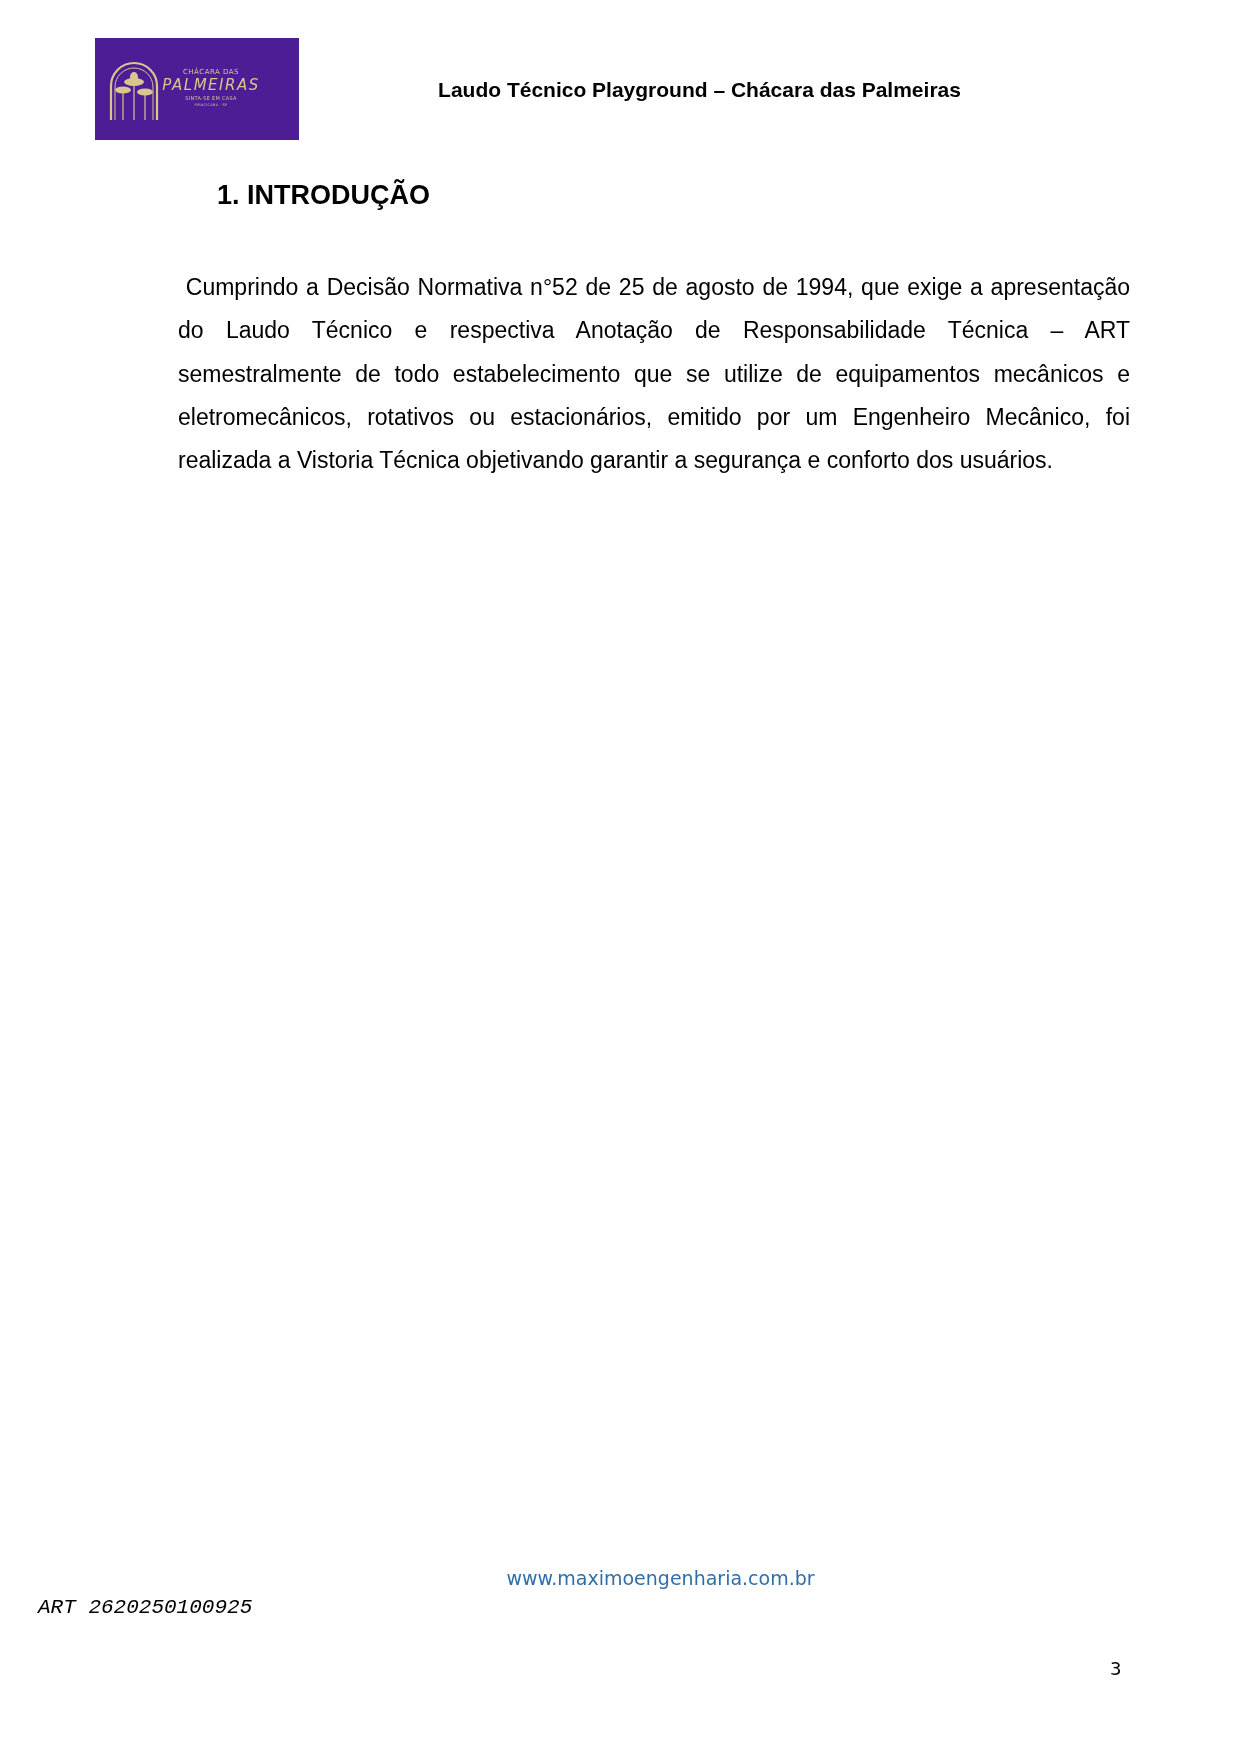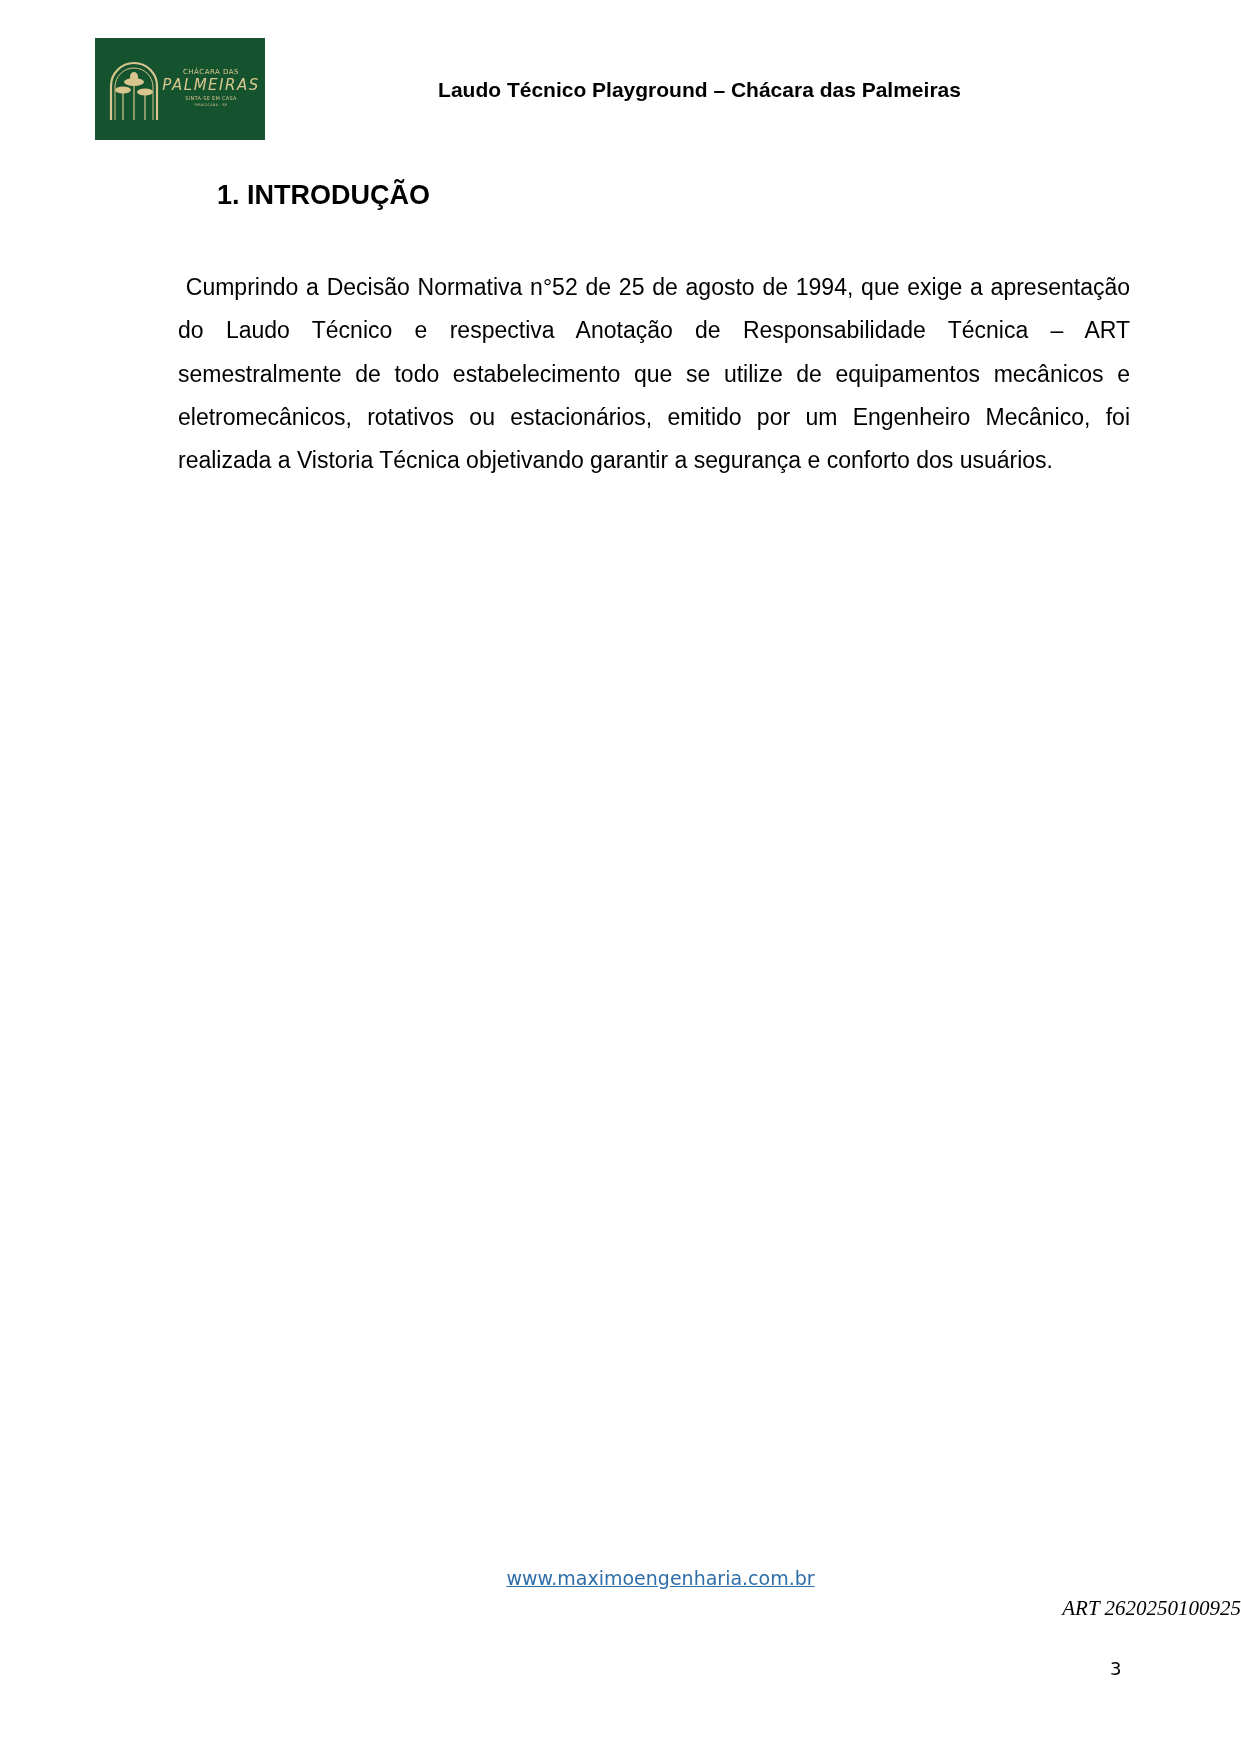--- a/index.html
+++ b/index.html
@@ -1,20 +1,20 @@
 <!DOCTYPE html>
 <html><head>
   <meta charset="utf-8">
   <style>
     html, body { margin: 0; padding: 0; background: #ffffff; }
     body { width: 1241px; height: 1755px; position: relative; overflow: hidden; color: #000; }
 
     .logo {
       position: absolute; left: 95px; top: 38px; width: 170px; height: 102px;
-      background: #14532d; overflow: hidden;
+      background: #4c1d95; overflow: hidden; padding-left: 34px;
     }
     .logo svg { position: absolute; left: 10px; top: 22px; }
     .logo-text { position: absolute; left: 66px; top: 30px; width: 100px; text-align: center; color: #d9c68f; font-family: "DejaVu Sans", sans-serif; }
     .logo-l1 { font-size: 7px; letter-spacing: 0.5px; line-height: 9px; }
     .logo-l2 { font-size: 15px; letter-spacing: 1.5px; line-height: 17px; font-style: italic; }
     .logo-l3 { font-size: 5px; letter-spacing: 0.3px; line-height: 8px; }
     .logo-l4 { font-size: 3.5px; letter-spacing: 0.3px; line-height: 6px; }
 
     .header-title {
       position: absolute; left: 0; width: 1241px; top: 78px;
@@ -29,26 +29,26 @@
 
     .body-text {
       position: absolute; left: 178px; top: 266px; width: 952px;
       font-family: "Liberation Sans", sans-serif; font-size: 23px;
       line-height: 43.3px; text-align: justify;
     }
 
     .footer-link {
       position: absolute; left: 0; width: 1241px; top: 1567px; text-align: center;
       padding-left: 80px; box-sizing: border-box;
-      font-family: "DejaVu Sans", sans-serif; font-size: 19px; color: #2f6ea8; text-decoration: underline;
+      font-family: "DejaVu Sans", sans-serif; font-size: 19px; color: #2f6ea8; 
     }
     .footer-art {
-      position: absolute; left: 0; width: 1241px; top: 1596px; text-align: right;
+      position: absolute; left: 0; width: 1241px; top: 1596px; text-align: left;
       padding-left: 38px; box-sizing: border-box;
-      font-family: Liberation Serif, serif; font-style: italic; font-size: 21px;
+      font-family: Liberation Mono, monospace; font-style: italic; font-size: 21px;
     }
     .page-number {
       position: absolute; left: 1110px; top: 1658px;
       font-family: "DejaVu Sans", sans-serif; font-size: 18px;
     }
   </style>
 </head>
 <body>
 
 <div class="logo">

